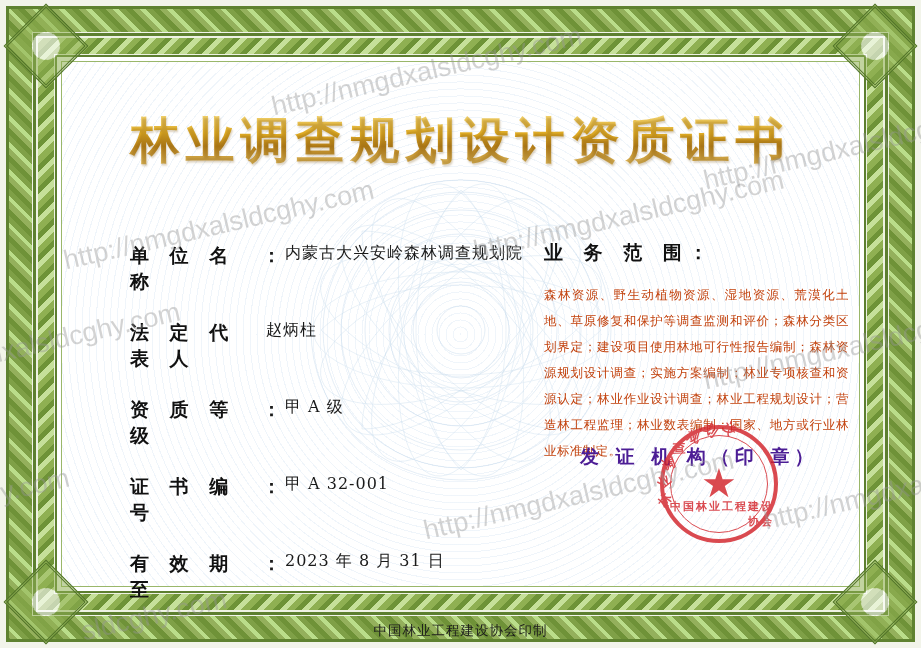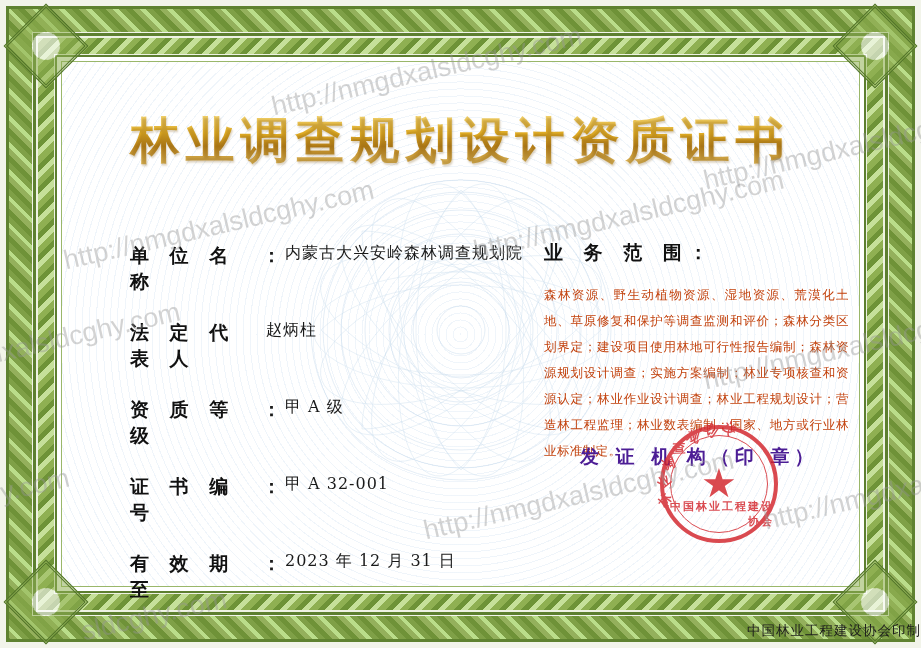--- a/index.html
+++ b/index.html
@@ -267,21 +267,21 @@
     color: #d2232a;
     letter-spacing: 2px;
   }
 
   
   .footer {
     position: absolute;
     left: 0;
     top: 622px;
     width: 921px;
-    text-align: right;
+    text-align: center;
     font-family: "DejaVu Serif", serif;
     font-size: 13.5px;
     color: #1c1c1c;
     letter-spacing: 1px;
   }
 
   
   .watermarks {
     position: absolute;
     left: 0; top: 0;
@@ -366,21 +366,21 @@
       <span class="field-value">甲 A 级</span>
     </div>
     <div class="field-row">
       <span class="field-label">证 书 编 号</span>
       <span class="field-colon">：</span>
       <span class="field-value">甲 A 32-001</span>
     </div>
     <div class="field-row">
       <span class="field-label">有 效 期 至</span>
       <span class="field-colon">：</span>
-      <span class="field-value">2023 年 12 月 31 日</span>
+      <span class="field-value">2023 年 8 月 31 日</span>
     </div>
   </div>
 
   <div class="right-col">
     <div class="scope-title">业 务 范 围：</div>
     <div class="scope-body">森林资源、野生动植物资源、湿地资源、荒漠化土地、草原修复和保护等调查监测和评价；森林分类区划界定；建设项目使用林地可行性报告编制；森林资源规划设计调查；实施方案编制；林业专项核查和资源认定；林业作业设计调查；林业工程规划设计；营造林工程监理；林业数表编制；国家、地方或行业林业标准制定。</div>
   </div>
 
   <div class="issuer-row">发 证 机 构（印 章）</div>
 

